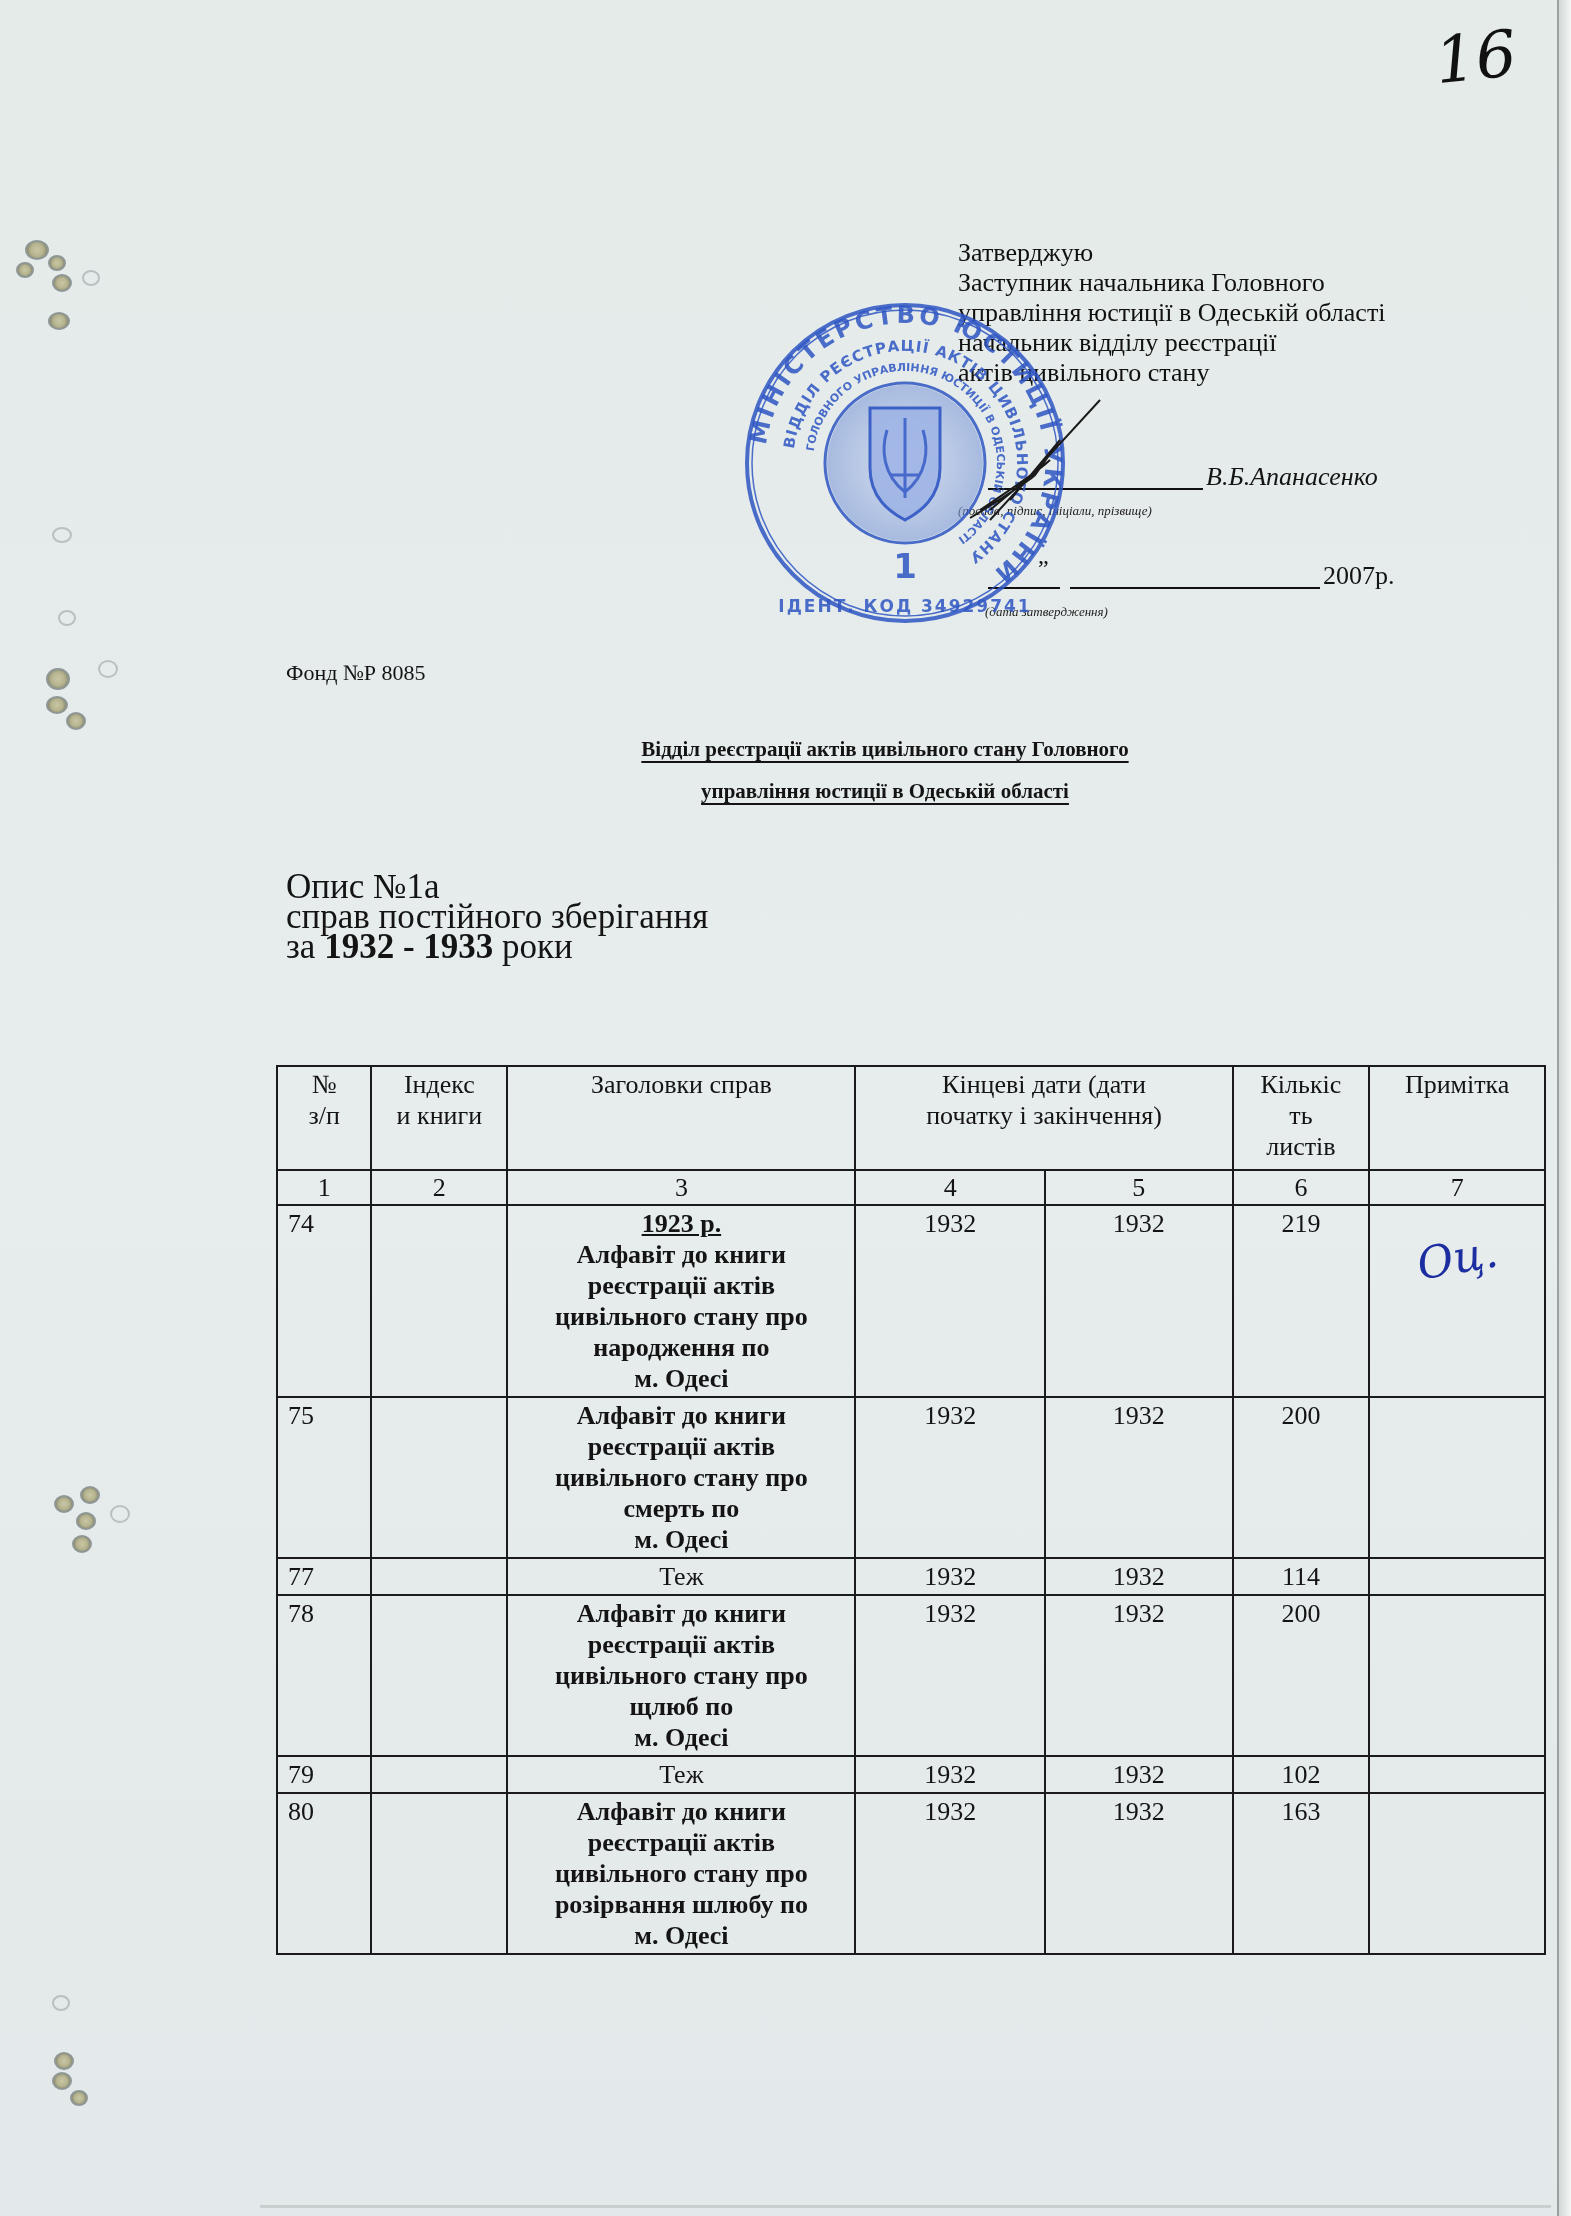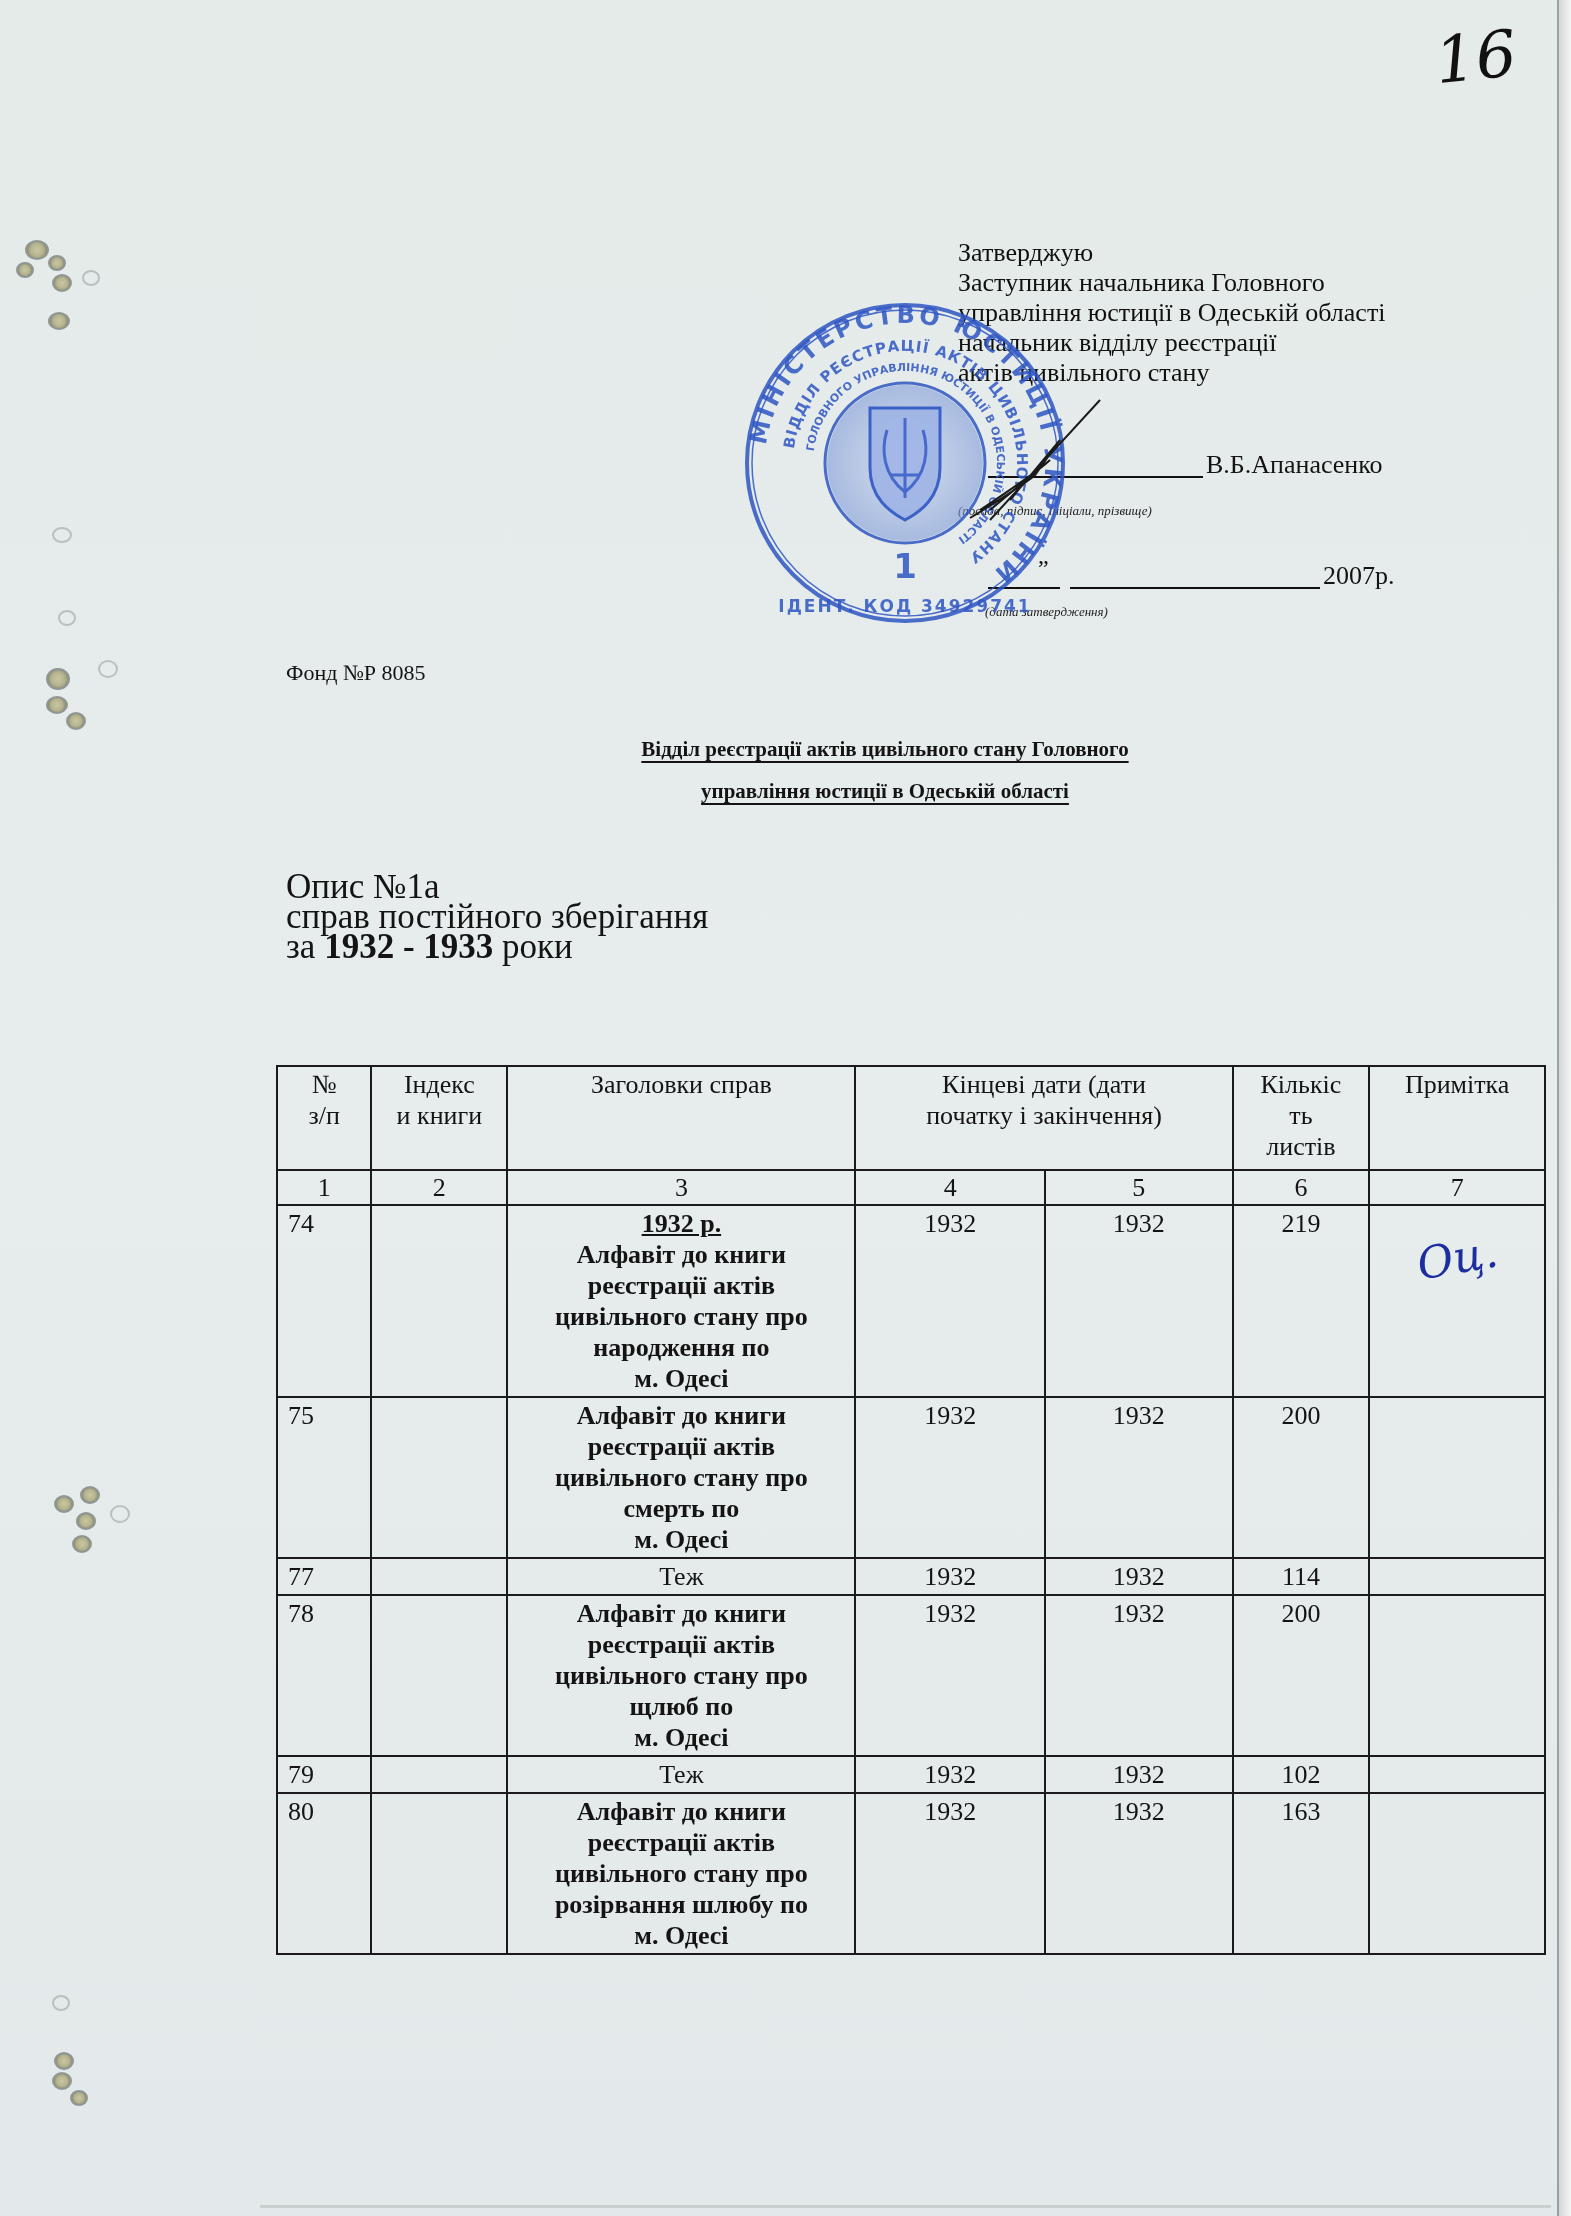--- a/index.html
+++ b/index.html
@@ -36,21 +36,21 @@
     font-family: "DejaVu Serif", serif; font-style: italic;
     font-size: 64px; color: #111;
     transform: rotate(-6deg);
   }
 
   .approval {
     position: absolute; left: 958px; top: 238px;
     font-size: 26px; line-height: 30px; color: #101010;
   }
   .approval .line { white-space: nowrap; }
-  .sig-row { position: absolute; left: 958px; top: 446px; width: 560px; height: 40px; }
+  .sig-row { position: absolute; left: 958px; top: 458px; width: 560px; height: 40px; font-style: italic; }
   .sig-line { position: absolute; left: 30px; top: 30px; width: 215px; border-bottom: 2px solid #111; }
   .sig-name { position: absolute; left: 248px; top: 4px; font-size: 26px; white-space: nowrap; }
   .sig-caption { position: absolute; left: 958px; top: 503px; font-size: 13px; font-style: italic; color: #222; white-space: nowrap; }
   .date-row { position: absolute; left: 958px; top: 555px; width: 560px; height: 40px; }
   .date-q { position: absolute; left: 80px; top: 0; font-size: 24px; }
   .date-line1 { position: absolute; left: 30px; top: 32px; width: 72px; border-bottom: 2px solid #111; }
   .date-line2 { position: absolute; left: 112px; top: 32px; width: 250px; border-bottom: 2px solid #111; }
   .date-year { position: absolute; left: 365px; top: 6px; font-size: 26px; }
   .date-caption { position: absolute; left: 985px; top: 604px; font-size: 13px; font-style: italic; color: #222; white-space: nowrap; }
 
@@ -210,21 +210,21 @@
       <td>3</td>
       <td class="c4">4</td>
       <td class="c5">5</td>
       <td>6</td>
       <td>7</td>
     </tr>
   <tr>
         <td class="num">74</td>
         <td></td>
         <td>
-          <div class="year-head">1932 р.</div>
+          <div class="year-head">1923 р.</div>
           <div class="title-bold">Алфавіт до книги</div>
           <div class="title-bold">реєстрації актів</div>
           <div class="title-bold">цивільного стану про</div>
           <div class="title-bold">народження по</div>
           <div class="title-bold">м. Одесі</div>
         </td>
         <td>1932</td>
         <td>1932</td>
         <td>219</td>
         <td><span class="note-mark">Оц.</span></td>

